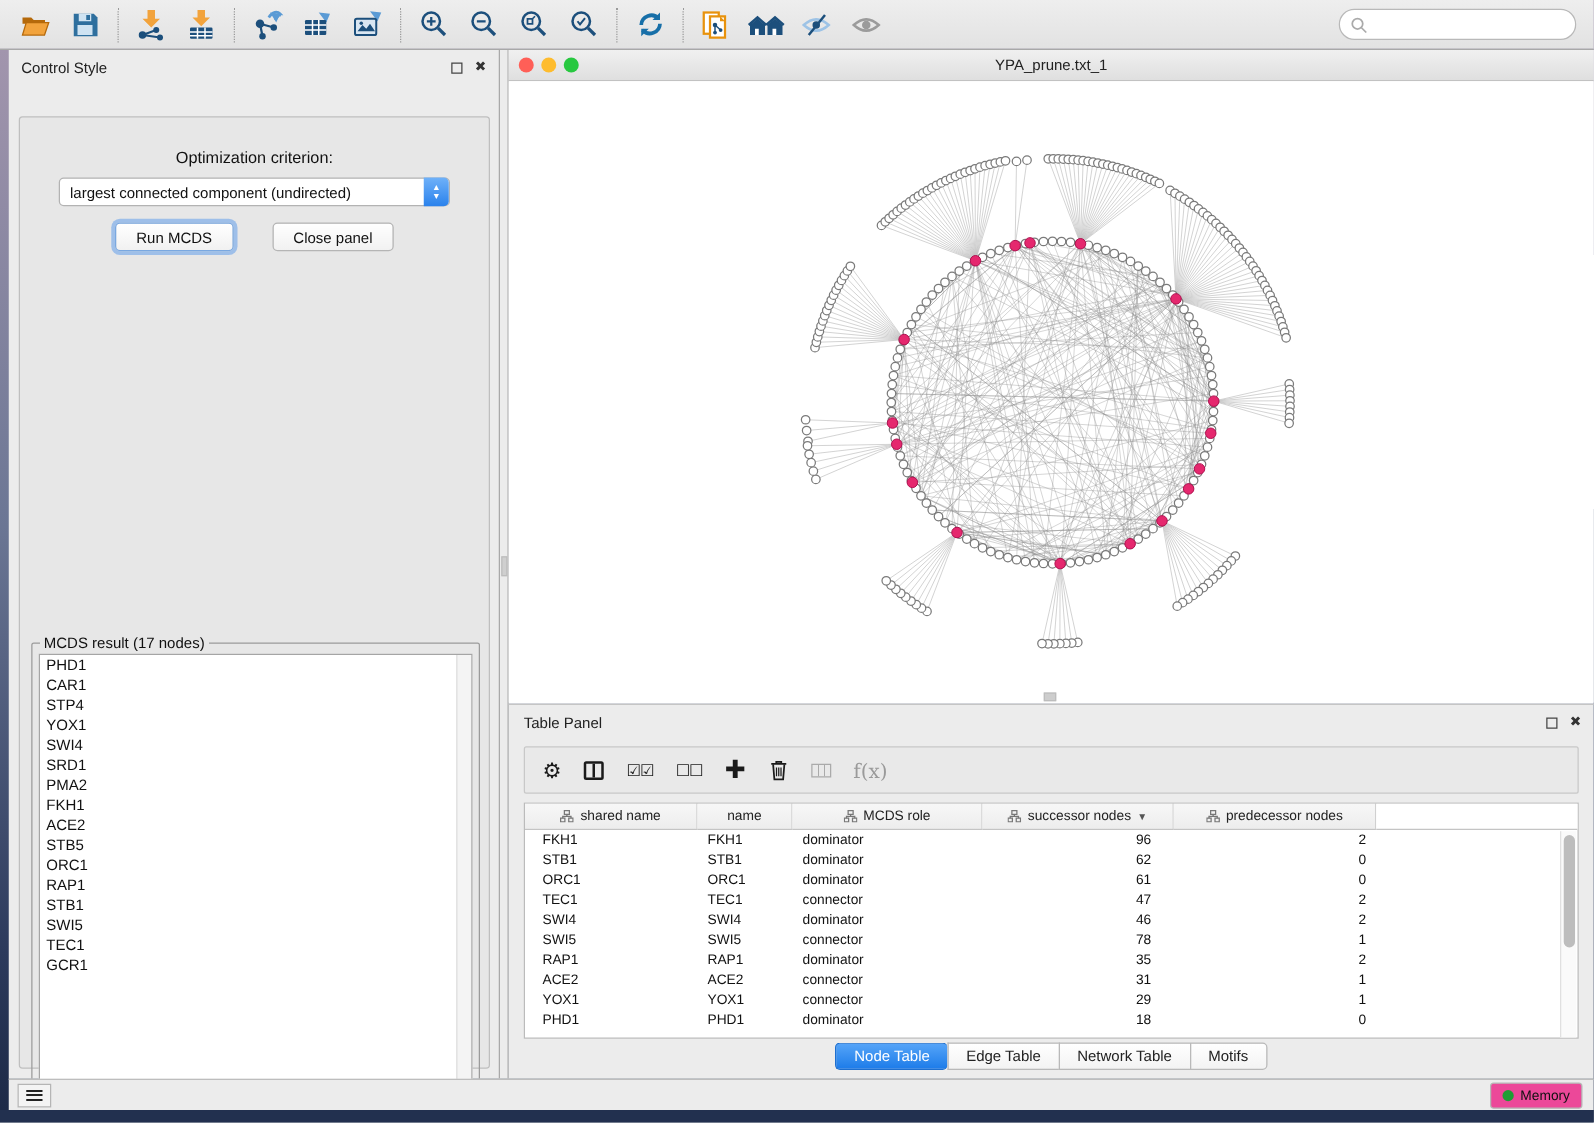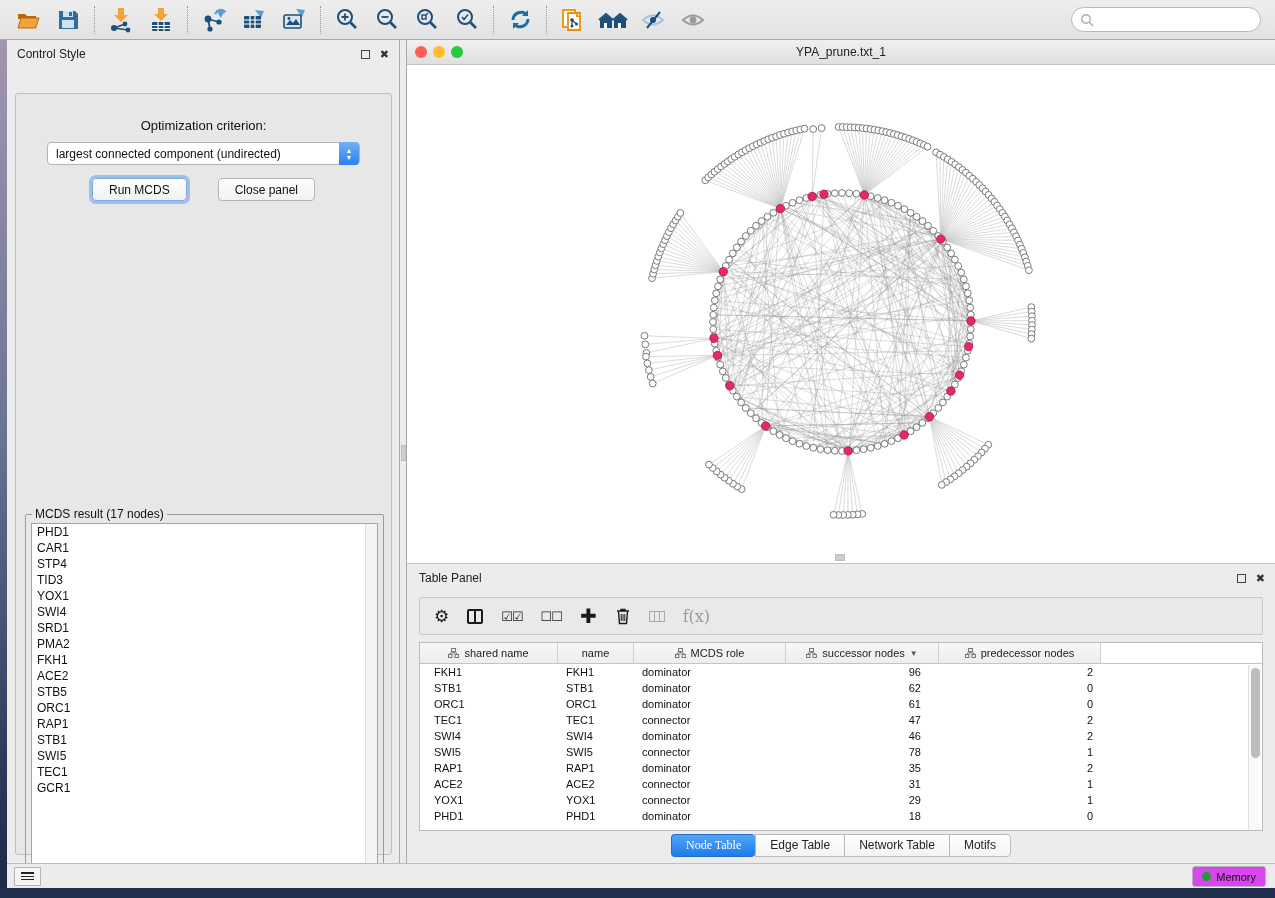--- a/index.html
+++ b/index.html
@@ -95,31 +95,31 @@
   .c-name { padding-left:8px; }
   .c-role { padding-left:8px; }
   .c-succ { justify-content:flex-end; padding-right:18px; }
   .c-pred { justify-content:flex-end; padding-right:8px; }
   .tbl-vscroll { position:absolute; right:1px; top:22px; width:13px; height:165px; background:#fafafa; border-left:1px solid #e0e0e0; }
   .tbl-thumb { position:absolute; left:2px; top:3px; width:9px; height:90px; background:#bdbdbd; border-radius:5px; }
 
   .tp-tabs { position:absolute; left:0; top:270px; width:100%; display:flex; justify-content:center; }
   .tp-tab { font-size:12px; padding:3px 14px; background:linear-gradient(180deg,#ffffff,#f3f3f3);
     border:1px solid #b9b9b9; border-right:none; color:#222; cursor:default; }
-  .tp-tab:first-child { border-radius:4px 0 0 4px;font-family:Liberation Serif, serif; }
+  .tp-tab:first-child { border-radius:4px 0 0 4px; }
   .tp-tab:last-child { border-right:1px solid #b9b9b9; border-radius:0 4px 4px 0; }
   .tp-tab.active { background:linear-gradient(180deg,#55a4f8,#1d7ce9); color:#fff; border-color:#1d6fd0; border-radius:4px; }
 
   
   .status-bar { position:absolute; left:7px; top:863px; width:1268px; height:25px; background:#ececec; border-top:1px solid #bdbdbd; }
   .list-btn { position:absolute; left:7px; top:3px; width:27px; height:19px; background:#f4f4f4; border:1px solid #b5b5b5;
     display:flex; align-items:center; justify-content:center; }
   .list-glyph { width:13px; height:9px;
     background:linear-gradient(180deg,#222 1.5px,transparent 1.5px,transparent 3.5px,#222 3.5px,#222 5px,transparent 5px,transparent 7px,#222 7px,#222 8.5px,transparent 8.5px); }
-  .memory-btn { position:absolute; right:9px; top:2px; height:21px; background:#d946ef; border:1px solid #b5b5b5; border-radius:3px;
+  .memory-btn { position:absolute; right:9px; top:2px; height:21px; background:#ec4899; border:1px solid #b5b5b5; border-radius:3px;
     display:flex; align-items:center; padding:0 9px; gap:5px; font-size:11px; color:#111; }
   .mem-dot { width:9px; height:9px; border-radius:50%; background:#1e9e34; }
 </style>
 </head>
 <body>
 
 <div class="toolbar">
   <div class="tb-btn">
     <svg width="24" height="24" viewBox="0 0 24 24">
         <path d="M2 6 h7 l2 2 h9 v3 H2z" fill="#b5690a"></path>
@@ -287,21 +287,20 @@
       <button class="mac-btn focused">Run MCDS</button>
       <button class="mac-btn">Close panel</button>
     </div>
     <fieldset class="groupbox">
       <legend>MCDS result (17 nodes)</legend>
       <div class="mcds-list">
         <div id="mcds-items">
             <div class="mcds-item">PHD1</div>
             <div class="mcds-item">CAR1</div>
             <div class="mcds-item">STP4</div>
-            <div class="mcds-item">TID3</div>
             <div class="mcds-item">YOX1</div>
             <div class="mcds-item">SWI4</div>
             <div class="mcds-item">SRD1</div>
             <div class="mcds-item">PMA2</div>
             <div class="mcds-item">FKH1</div>
             <div class="mcds-item">ACE2</div>
             <div class="mcds-item">STB5</div>
             <div class="mcds-item">ORC1</div>
             <div class="mcds-item">RAP1</div>
             <div class="mcds-item">STB1</div>

